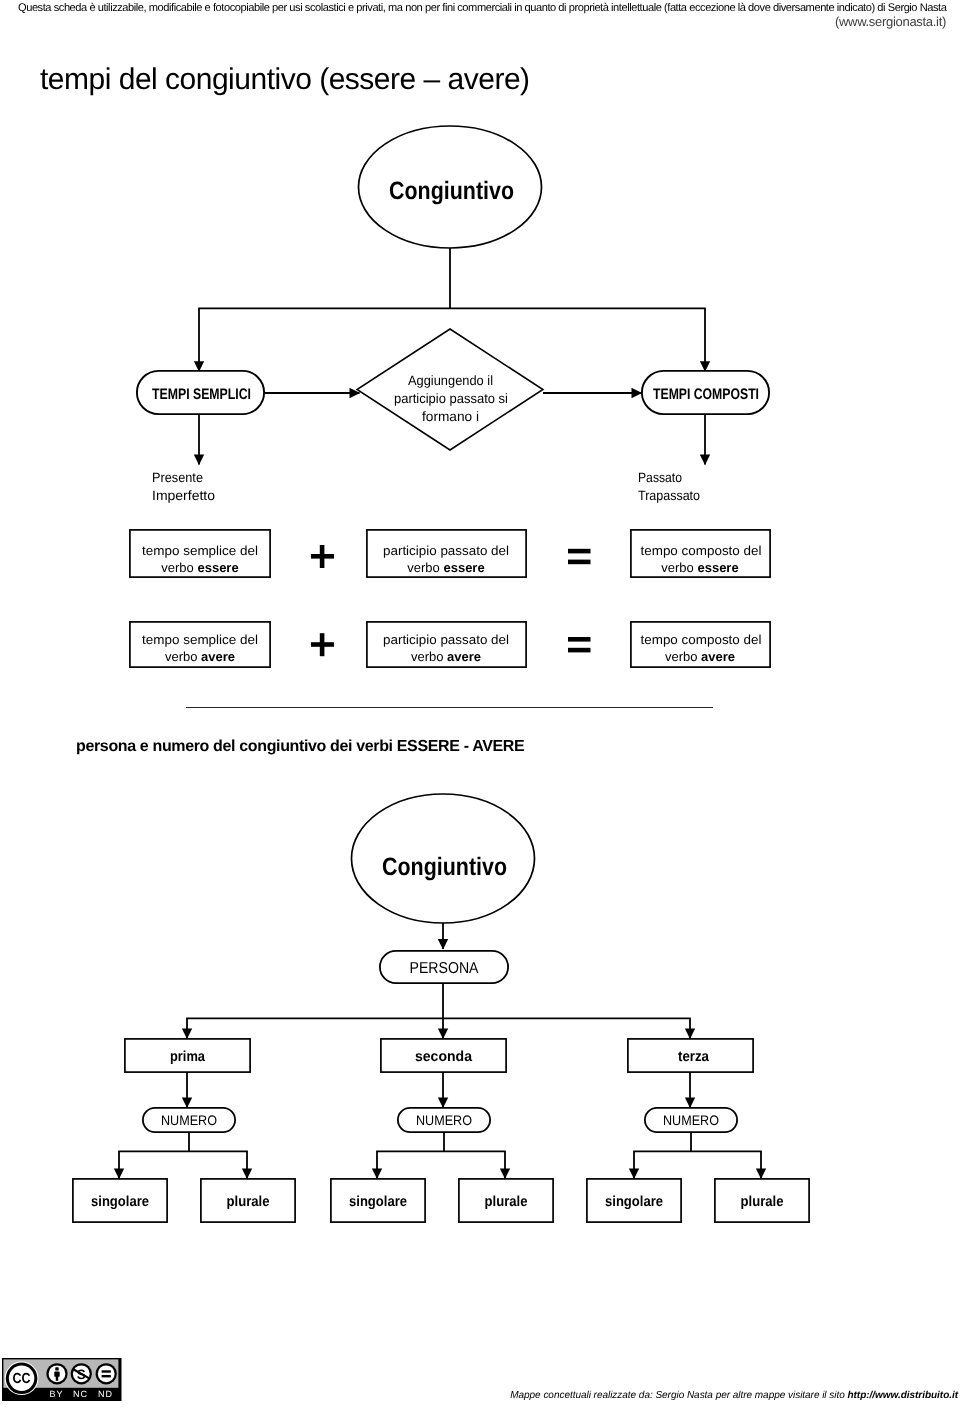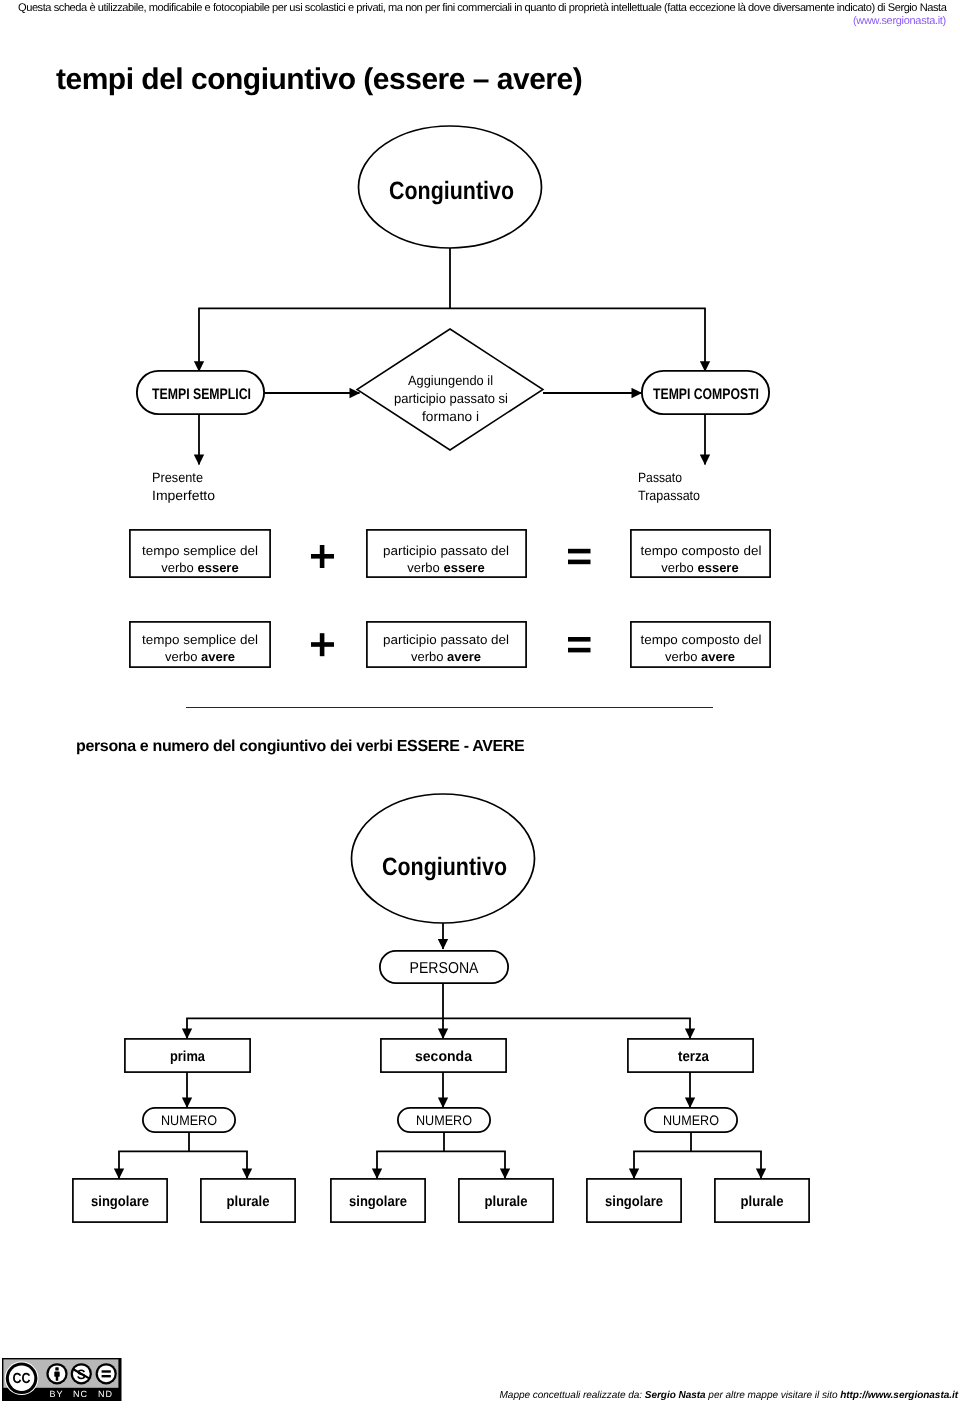--- a/index.html
+++ b/index.html
@@ -7,37 +7,37 @@
   body{width:960px;height:1417px;position:relative;overflow:hidden;
        font-family:"Liberation Sans",sans-serif;color:#000;
        -webkit-font-smoothing:antialiased;text-rendering:geometricPrecision;}
   svg text{-webkit-font-smoothing:antialiased;}
   #page{position:relative;width:820px;height:1417px;}
   .abs{position:absolute;}
 
   
   #hdr-notice{left:18px;top:1px;width:930px;font-size:11.1px;line-height:14px;
               letter-spacing:-0.45px;color:#000;white-space:nowrap;}
-  #hdr-site{left:18px;top:14px;width:928px;text-align:right;font-size:11px;
-            line-height:15px;letter-spacing:-0.3px;color:#8b5cf6;}
-  #page-title{left:56px;top:62px;font-size:30px;font-weight:bold;letter-spacing:-0.5px;
+  #hdr-site{left:18px;top:14px;width:928px;text-align:right;font-size:13px;
+            line-height:15px;letter-spacing:-0.3px;color:#404040;}
+  #page-title{left:40px;top:62px;font-size:30px;font-weight:normal;letter-spacing:-0.5px;
               line-height:35px;color:#000;}
 
   
   #d1, #d2 {pointer-events:none;}
   #d1 text, #d2 text {pointer-events:auto;}
 
   #divider{position:absolute;left:186px;top:706.6px;width:527px;height:1.8px;background:#262626;}
   #sub-title{position:absolute;left:76px;top:734px;font-size:16px;font-weight:bold;
              letter-spacing:-0.355px;line-height:26px;color:#000;white-space:nowrap;}
 
   
   #footer-text{position:absolute;left:280px;top:1389px;width:678px;text-align:right;
                font-size:10.05px;line-height:14.0px;letter-spacing:-0.05px;font-style:italic;color:#000;}
-  #footer-text .nm{font-weight:bold;font-style:italic;}
+  #footer-text .nm{font-weight:normal;font-style:italic;}
   #footer-text .url{font-weight:bold;font-style:italic;}
 </style>
 </head>
 <body>
 
 <div id="page">
 
   <div id="hdr-notice" class="abs">Questa scheda è utilizzabile, modificabile e fotocopiabile per usi scolastici e privati, ma non per fini commerciali in quanto di proprietà intellettuale  (fatta eccezione là dove diversamente indicato) di Sergio Nasta</div>
   <div id="hdr-site" class="abs">(www.sergionasta.it)</div>
   <div id="page-title" class="abs">tempi del congiuntivo (essere – avere)</div>
@@ -234,16 +234,16 @@
     </g>
 
     <g font-family="Liberation Sans, sans-serif" font-size="9.0" fill="#fff" text-anchor="middle" letter-spacing="1.0">
       <text x="56.4" y="40.3">BY</text>
       <text x="80.6" y="40.3">NC</text>
       <text x="105.4" y="40.3">ND</text>
     </g>
   </svg>
 
   <div id="footer-text" class="abs">
-    <div><span>Mappe concettuali realizzate da: </span><span class="nm">Sergio Nasta</span><span> per altre mappe visitare il sito </span><span class="url">http://www.sergionasta.it</span></div>
+    <div><span>Mappe concettuali realizzate da: </span><span class="nm">Sergio Nasta</span><span> per altre mappe visitare il sito </span><span class="url">http://www.distribuito.it</span></div>
   </div>
 
 </div>
 
 </body></html>

